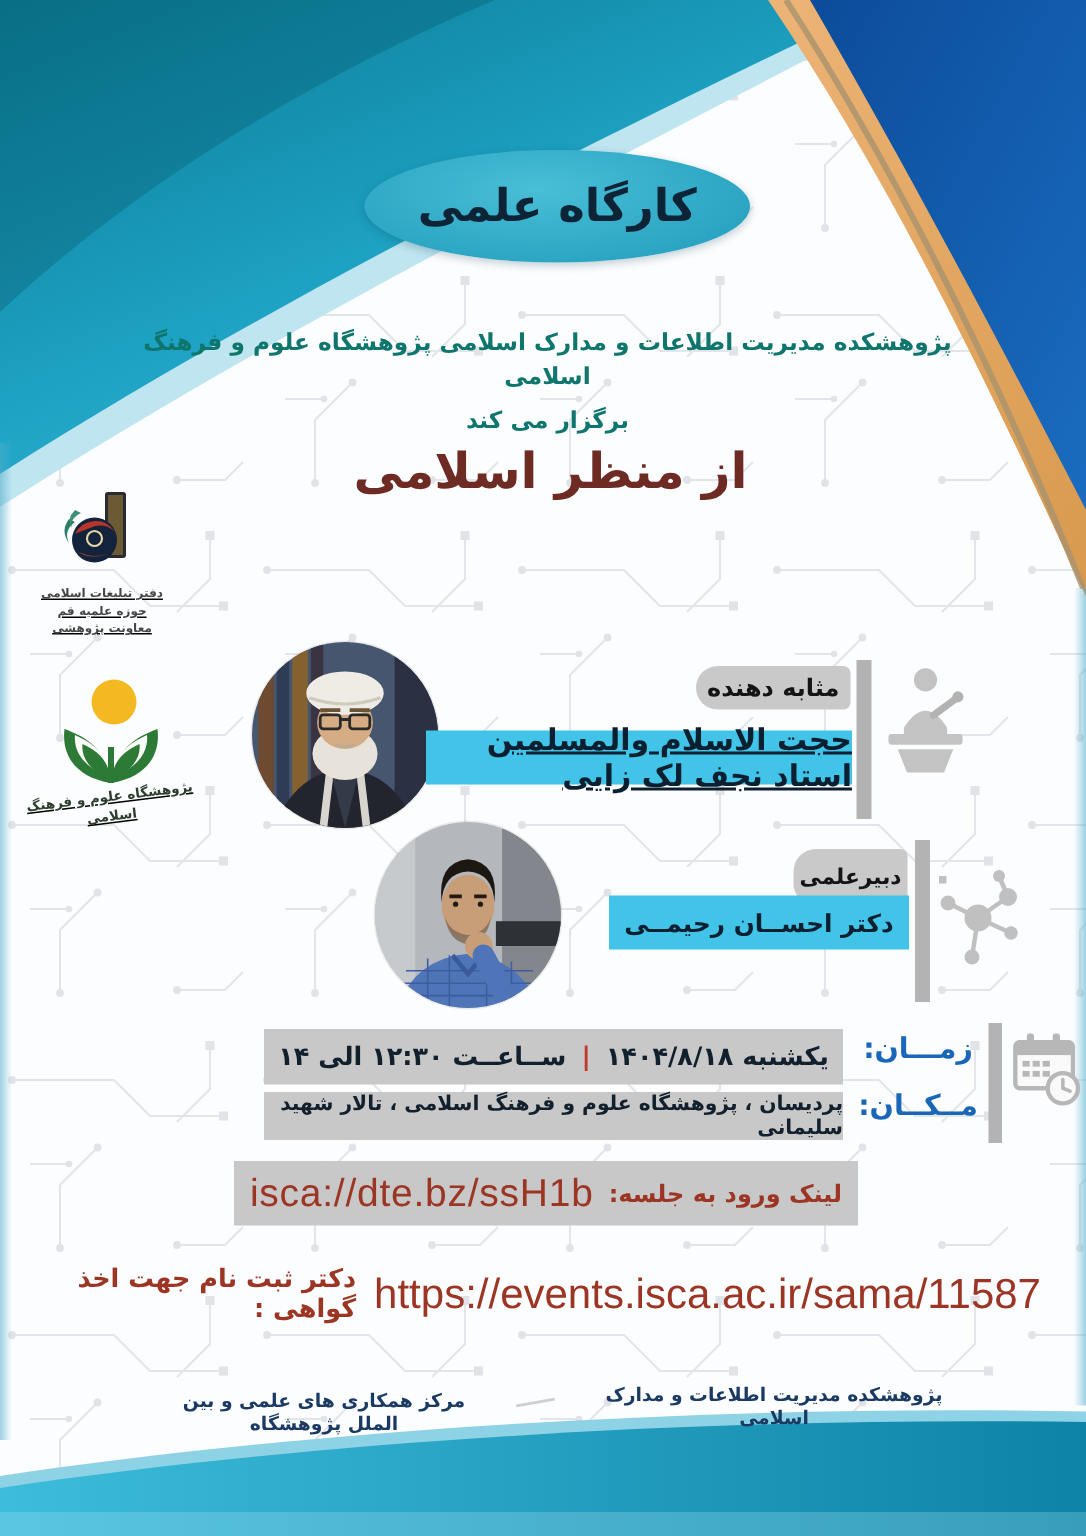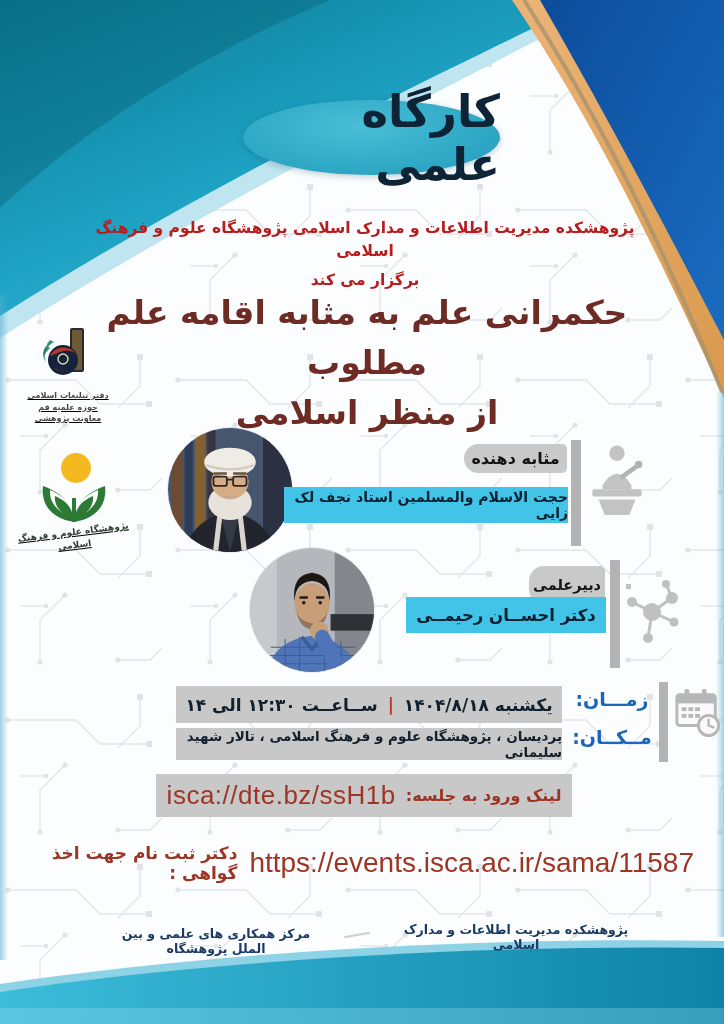--- a/index.html
+++ b/index.html
@@ -17,25 +17,25 @@
   .edge-strip-right{position:absolute;left:716px;top:392px;width:8px;height:545px;
     background:linear-gradient(270deg,rgba(80,173,204,.55),rgba(80,173,204,0));}
 
   
   .badge{
     position:absolute;left:243px;top:100px;width:257px;height:75px;
     background:radial-gradient(ellipse at 45% 35%,#49bed6,#2aa4c2 75%);
     border-radius:50%;display:flex;align-items:center;justify-content:center;
     box-shadow:0 2px 6px rgba(10,60,80,.25);
   }
-  .badge span{font-size:45px;font-weight:800;color:#0d2336;direction:rtl;}
+  .badge span{font-size:30px;font-weight:800;color:#0d2336;direction:rtl;}
 
   
   .org{position:absolute;left:82px;top:217px;width:566px;text-align:center;direction:rtl;
-       color:#b91c1c;font-weight:700;}
+       color:#0f766e;font-weight:700;}
   .org .l1{font-size:15.5px;line-height:1.5;}
   .org .l2{font-size:15.5px;margin-top:7px;}
   .main-title{position:absolute;left:52px;top:288px;width:630px;text-align:center;direction:rtl;
        color:#6e2b24;font-weight:800;}
   .main-title .t1{font-size:33px;line-height:1.5;}
   .main-title .t2{font-size:33px;line-height:1.55;}
 
   
   .logo{position:absolute;text-align:center;text-decoration:underline;}
   .logo .cap{font-size:8px;font-weight:700;color:#474747;line-height:1.45;direction:rtl;}
@@ -48,21 +48,21 @@
          box-shadow:0 0 0 1px rgba(0,0,0,.08);}
   .photo1{left:168px;top:428px;}
   .photo2{left:250px;top:548px;}
   .role-pill{position:absolute;background:#c9c9c9;border-radius:15px 5px 5px 15px;
      display:flex;align-items:center;justify-content:center;direction:rtl;
      color:#141414;font-weight:800;}
   .pill1{left:464px;top:444px;width:103px;height:29px;font-size:16px;}
   .pill2{left:529px;top:566px;width:76px;height:38px;font-size:14.5px;}
   .cyan-bar{position:absolute;background:#41c4e8;display:flex;align-items:center;justify-content:center;
      direction:rtl;color:#0a1f30;font-weight:700;}
-  .cyan1{left:284px;top:487px;width:284px;height:36px;font-size:14px;}
+  .cyan1{left:284px;top:487px;width:284px;height:36px;font-size:20px;text-decoration:underline;}
   .cyan2{left:406px;top:597px;width:200px;height:36px;font-size:16.5px;}
   .vbar{position:absolute;width:10px;background:#b3b3b3;}
   .vbar1{left:571px;top:440px;height:106px;}
   .vbar2{left:610px;top:560px;height:108px;}
   .vbar3{left:659px;top:682px;height:80px;width:9px;}
   .side-icon{position:absolute;}
 
   
   .gray-bar{position:absolute;background:#c8c8c8;display:flex;align-items:center;justify-content:center;
      direction:rtl;color:#121f2c;font-weight:700;}
@@ -167,21 +167,20 @@
   <div class="badge">
     <span>کارگاه علمی</span>
   </div>
 
   <div class="org">
     <div class="l1">پژوهشکده  مدیریت اطلاعات و مدارک اسلامی پژوهشگاه علوم  و فرهنگ اسلامی</div>
     <div class="l2">برگزار می کند</div>
   </div>
 
   <div class="main-title">
-    <div class="t1">حکمرانی علم به مثابه اقامه علم مطلوب</div>
     <div class="t2">از منظر اسلامی</div>
   </div>
 
   <div class="logo logo1">
     <svg width="64" height="64" viewBox="0 0 64 64" style="margin:0 auto;">
       <rect x="34" y="2" width="14" height="44" rx="2" fill="#2a2a33"></rect>
       <rect x="36" y="4" width="10" height="40" fill="#6b5a34"></rect>
       <circle cx="27" cy="34" r="15" fill="#13233b"></circle>
       <path d="M14,30 A15,15 0 0 1 40,28 Q33,22 24,26 Q16,29 14,30 Z" fill="#b8352b"></path>
       <path d="M16,42 Q26,48 38,42 Q30,46 22,44 Z" fill="#c2452f"></path>

